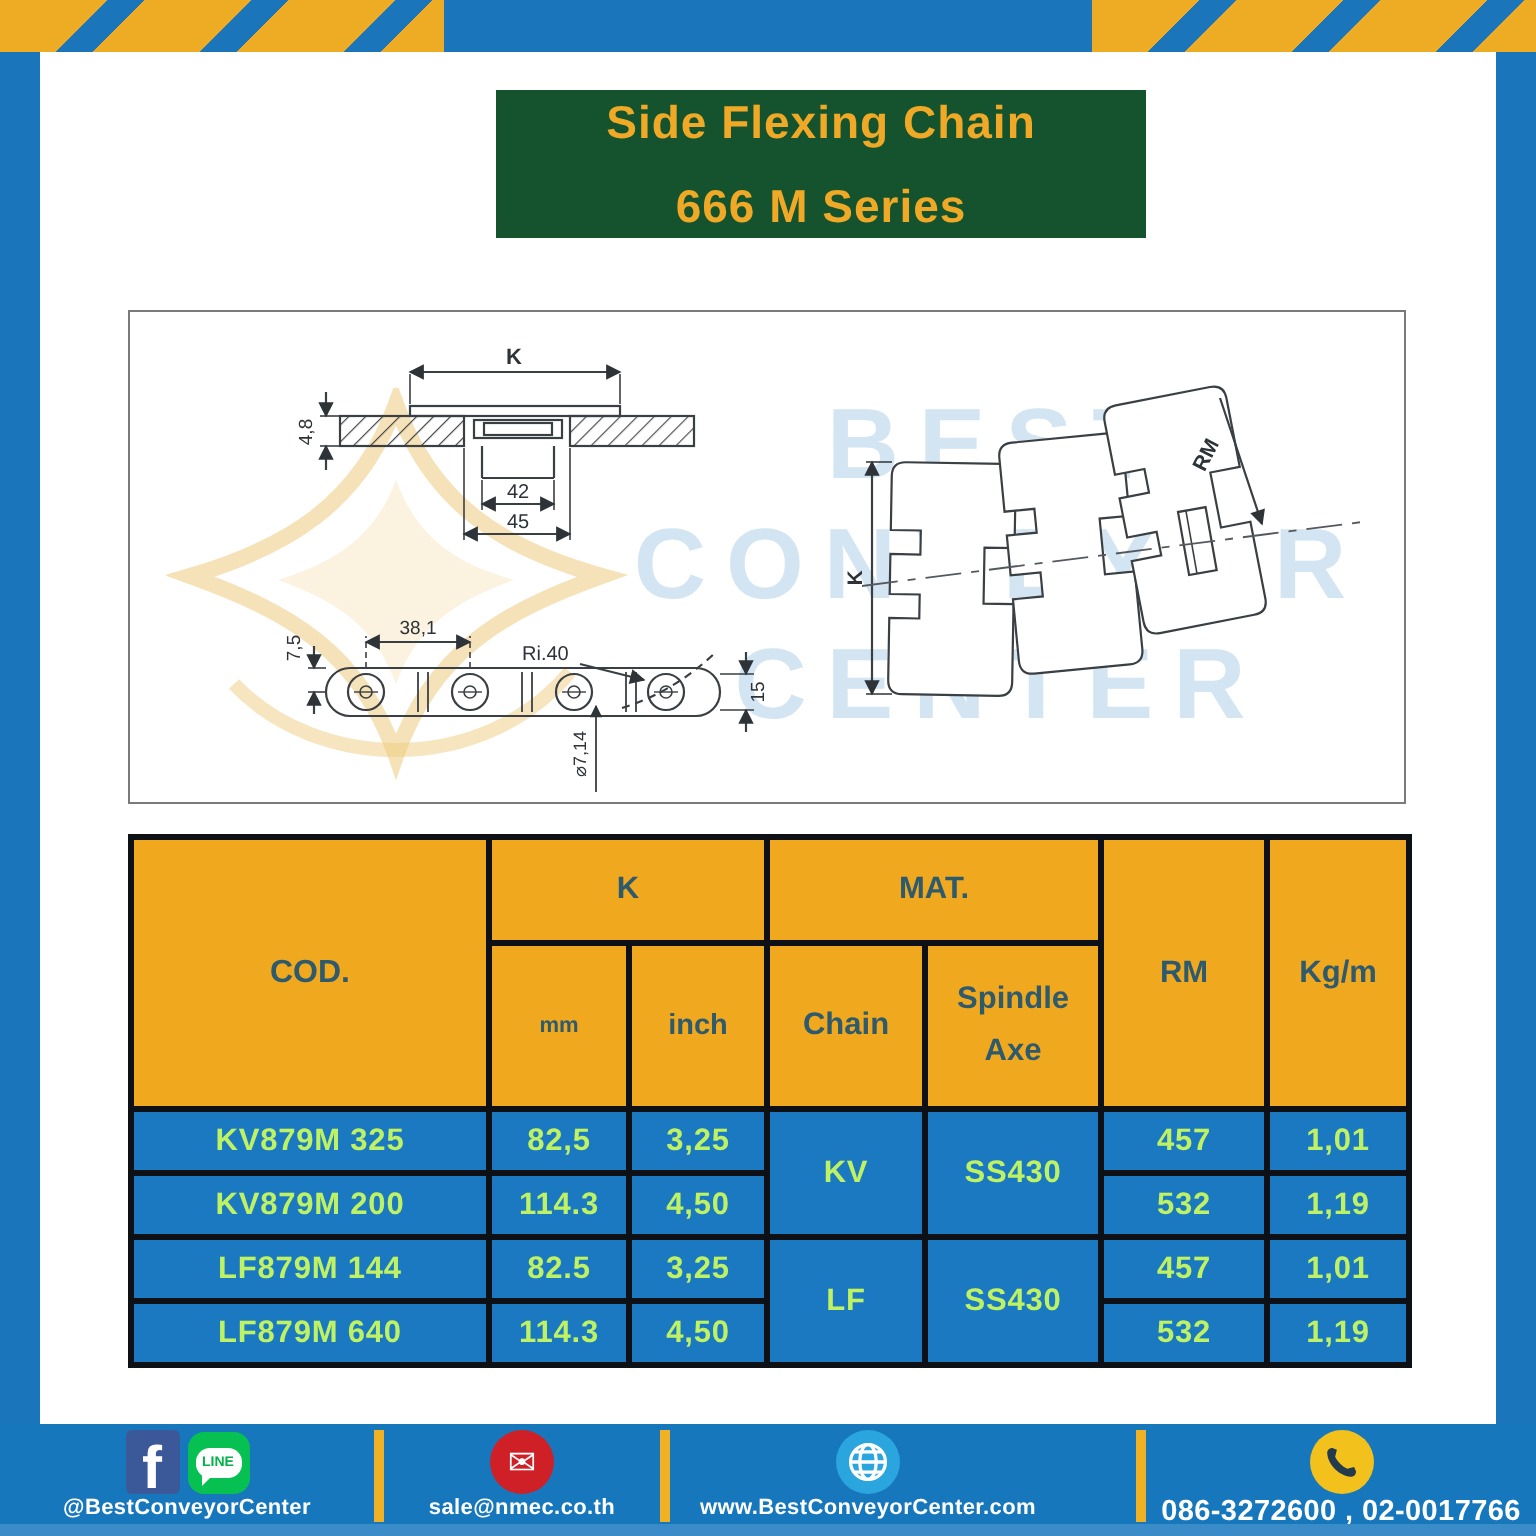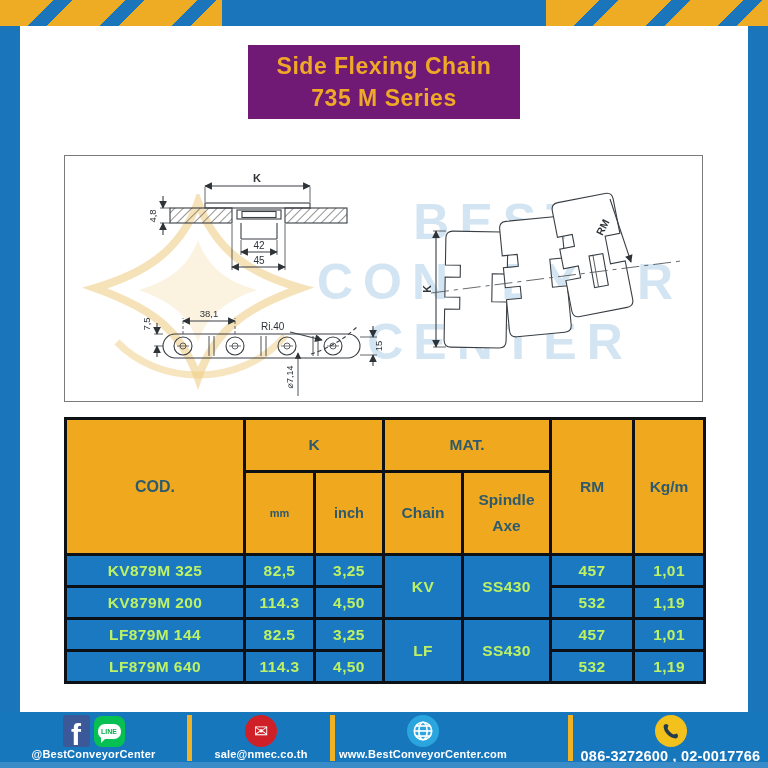--- a/index.html
+++ b/index.html
@@ -12,22 +12,22 @@
   .band-top   { position:absolute; left:0; top:0; width:768px; height:26px; background:#1b75bb; }
   .stripes    { position:absolute; top:0; height:26px;
                 background:repeating-linear-gradient(135deg,#eeac24 0 38px, rgba(0,0,0,0) 38px 51px); }
   .stripes.left  { left:0;  width:222px; }
   .stripes.right { right:0; width:222px; }
   .border-left  { position:absolute; left:0;  top:26px; width:20px;  height:686px; background:#1b75bb; }
   .border-right { position:absolute; right:0; top:26px; width:20px;  height:686px; background:#1b75bb; }
 
   
   .title-box {
-    position:absolute; left:248px; top:45px; width:272px; height:74px;
-    background:#701a75; display:flex; flex-direction:column; align-items:center; justify-content:center;
+    position:absolute; left:248px; top:45px; width:325px; height:74px;
+    background:#14532d; display:flex; flex-direction:column; align-items:center; justify-content:space-between;
   }
   .title-box .t { color:#efa926; font-size:23px; font-weight:bold; line-height:32px; letter-spacing:.5px; }
 
   
   .panel {
     position:absolute; left:64px; top:155px; width:639px; height:247px;
     background:#ffffff; border:1px solid #7a7a7a; overflow:hidden;
   }
   .wm-logo { position:absolute; left:18px; top:38px; z-index:1; }
   .wm-text {
@@ -90,21 +90,21 @@
 <body>
 
 <div class="band-top"></div>
 <div class="stripes left"></div>
 <div class="stripes right"></div>
 <div class="border-left"></div>
 <div class="border-right"></div>
 
 <div class="title-box">
   <div class="t">Side Flexing Chain</div>
-  <div class="t">735 M Series</div>
+  <div class="t">666 M Series</div>
 </div>
 
 <div class="panel">
 
   <svg class="wm-logo" width="235" height="205" viewBox="0 0 235 205">
     <path d="M115,8 C97,58 60,80 12,94 C62,112 97,132 115,184 C133,132 168,112 218,94 C168,80 133,58 115,8 Z" fill="none" stroke="#eecb7e" stroke-width="8" opacity="0.55"></path>
     <path d="M115,46 C104,76 82,88 56,96 C84,106 104,118 115,148 C126,118 146,106 174,96 C146,88 126,76 115,46 Z" fill="#f8e8c4" opacity="0.55"></path>
     <path d="M34,148 C76,192 158,194 202,142" fill="none" stroke="#eecb7e" stroke-width="7" opacity="0.5"></path>
   </svg>
 
@@ -305,21 +305,21 @@
 
   <div class="fgroup" style="left:192px; width:138px">
     <div class="icons">
       <div class="round-icon mail-icon">✉</div>
     </div>
     <div class="cap">sale@nmec.co.th</div>
   </div>
 
   <div class="fdiv" style="left:330px"></div>
 
-  <div class="fgroup" style="left:324px; width:198px">
+  <div class="fgroup" style="left:335px; width:198px">
     <div class="icons">
       <div class="round-icon globe-icon">
         <svg width="22" height="22" viewBox="0 0 24 24" fill="none" stroke="#ffffff" stroke-width="1.8">
           <circle cx="12" cy="12" r="9.5"></circle>
           <ellipse cx="12" cy="12" rx="4.5" ry="9.5"></ellipse>
           <line x1="2.5" y1="12" x2="21.5" y2="12"></line>
           <line x1="4" y1="6.5" x2="20" y2="6.5"></line>
           <line x1="4" y1="17.5" x2="20" y2="17.5"></line>
         </svg>
       </div>

